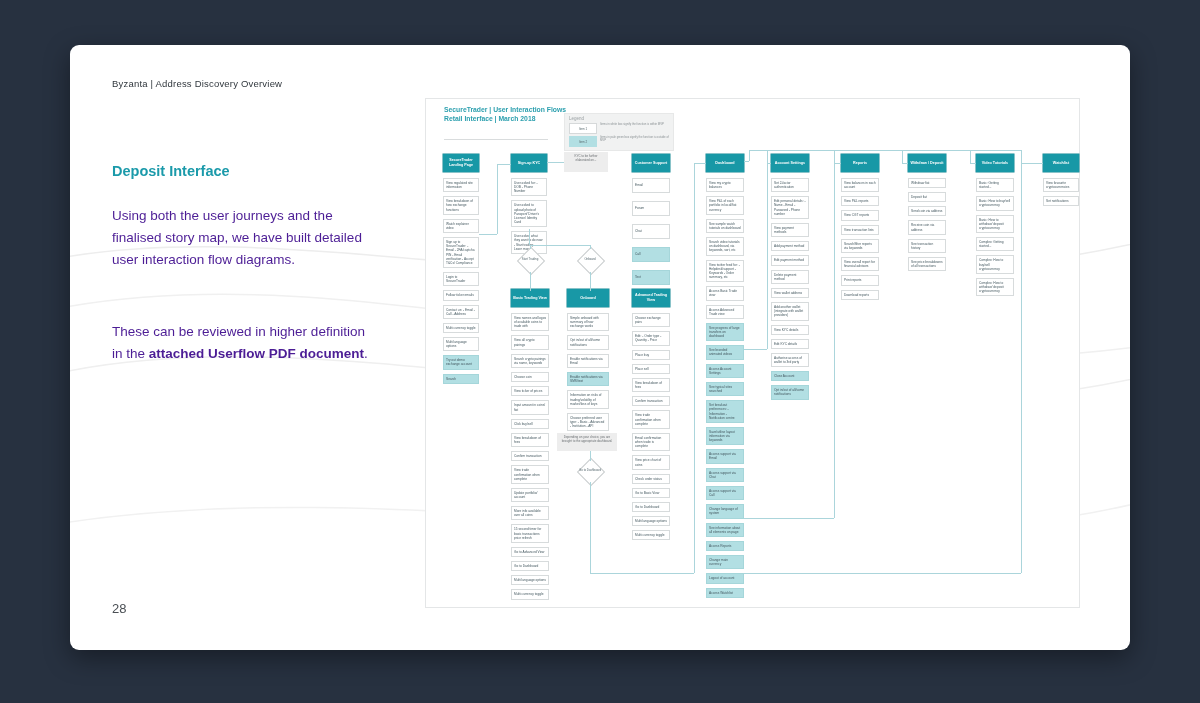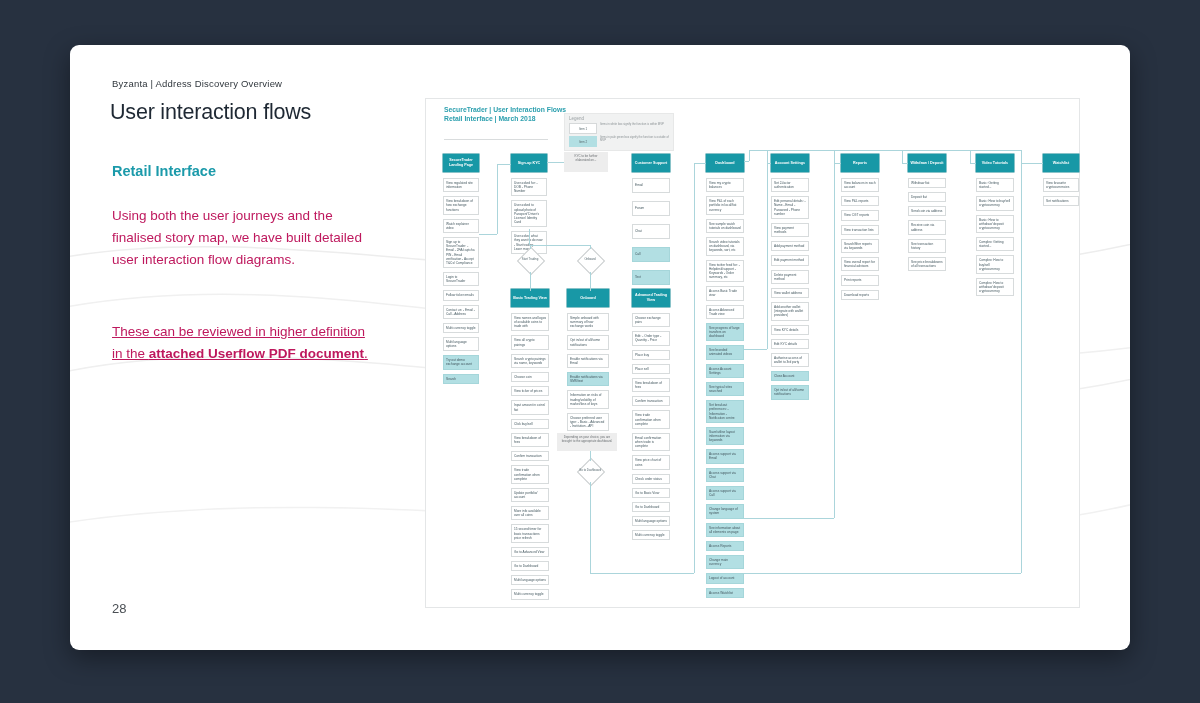--- a/index.html
+++ b/index.html
@@ -2,23 +2,23 @@
 <html><head>
 <meta charset="utf-8">
 <style>
   html,body{margin:0;padding:0;}
   body{width:1200px;height:703px;background:#273140;font-family:"Liberation Sans",sans-serif;overflow:hidden;position:relative;}
   .card{position:absolute;left:70px;top:45px;width:1060px;height:605px;background:#ffffff;border-radius:9px;box-shadow:0 8px 26px rgba(0,0,0,.4);}
   .deco{position:absolute;left:0;top:0;width:1060px;height:605px;pointer-events:none;}
   .breadcrumb{position:absolute;left:42px;top:33px;font-size:9.5px;color:#30373d;letter-spacing:.2px;}
   .title{position:absolute;left:40px;top:55px;font-size:21.5px;font-weight:400;color:#1e2833;letter-spacing:-.2px;}
   .subhead{position:absolute;left:42px;top:118px;font-size:14.5px;font-weight:700;color:#1b9aaa;}
-  .para{position:absolute;left:42px;width:262px;font-size:13.5px;line-height:22px;color:#be185d;}
+  .para{position:absolute;left:42px;width:262px;font-size:13.5px;line-height:22px;color:#4c1d95;}
   .p1{top:160px;}
-  .p2{top:276px;text-decoration:underline;}
+  .p2{top:276px;}
   .pagenum{position:absolute;left:42px;top:556px;font-size:13px;color:#4a4f54;}
   
   .panel{position:absolute;left:355px;top:53px;width:655px;height:510px;background:#fff;border:1px solid #e4e6e7;box-sizing:border-box;}
   .ptitle{position:absolute;left:18px;top:7px;font-size:6.8px;line-height:1.3;color:#2b9fae;font-weight:700;}
   .pdivider{position:absolute;left:18px;top:40px;width:104px;height:1px;background:#d9dcdd;}
   .legend{position:absolute;left:138px;top:14px;width:110px;height:38px;background:#f1f2f2;border:1px solid #e7e8e8;box-sizing:border-box;padding:2px 4px;}
   .legend-title{font-size:4.5px;color:#9aa0a3;margin-bottom:2px;}
   .lrow{display:flex;align-items:stretch;margin-bottom:2px;}
   .lswatch{width:26px;min-height:9px;border:1px solid #d6d9da;background:#fff;font-size:3px;color:#5a6b70;display:flex;align-items:center;justify-content:center;}
   .lswatch.teal{background:#b2dfe3;border-color:#b2dfe3;}
@@ -40,22 +40,21 @@
 
 <div class="card">
   <svg class="deco" viewBox="0 0 1060 605">
     <path d="M -20 215 C 250 160, 620 300, 1080 195" fill="none" stroke="#ededed" stroke-width="1.5"></path>
     <path d="M -20 265 C 300 200, 650 360, 1080 300" fill="none" stroke="#f0f0f0" stroke-width="1.5"></path>
     <path d="M -20 330 C 280 260, 700 420, 1080 330" fill="none" stroke="#efefef" stroke-width="1.5"></path>
     <path d="M -20 480 C 350 420, 750 540, 1080 455" fill="none" stroke="#f1f1f1" stroke-width="1.5"></path>
   </svg>
 
   <div class="breadcrumb">Byzanta | Address Discovery Overview</div>
-  <div class="title">User interaction flows</div>
-  <div class="subhead">Retail Interface</div>
+  <div class="subhead">Deposit Interface</div>
   <div class="para p1">Using both the user journeys and the finalised story map, we have built detailed user interaction flow diagrams.</div>
   <div class="para p2"><span>These can be reviewed in higher definition in the </span><strong>attached Userflow PDF document</strong><span>.</span></div>
   <div class="pagenum">28</div>
 
   <div class="panel">
     <div class="ptitle">
       <span>SecureTrader | User Interaction Flows</span><br>
       <span>Retail Interface | March 2018</span>
     </div>
     <div class="pdivider"></div>

